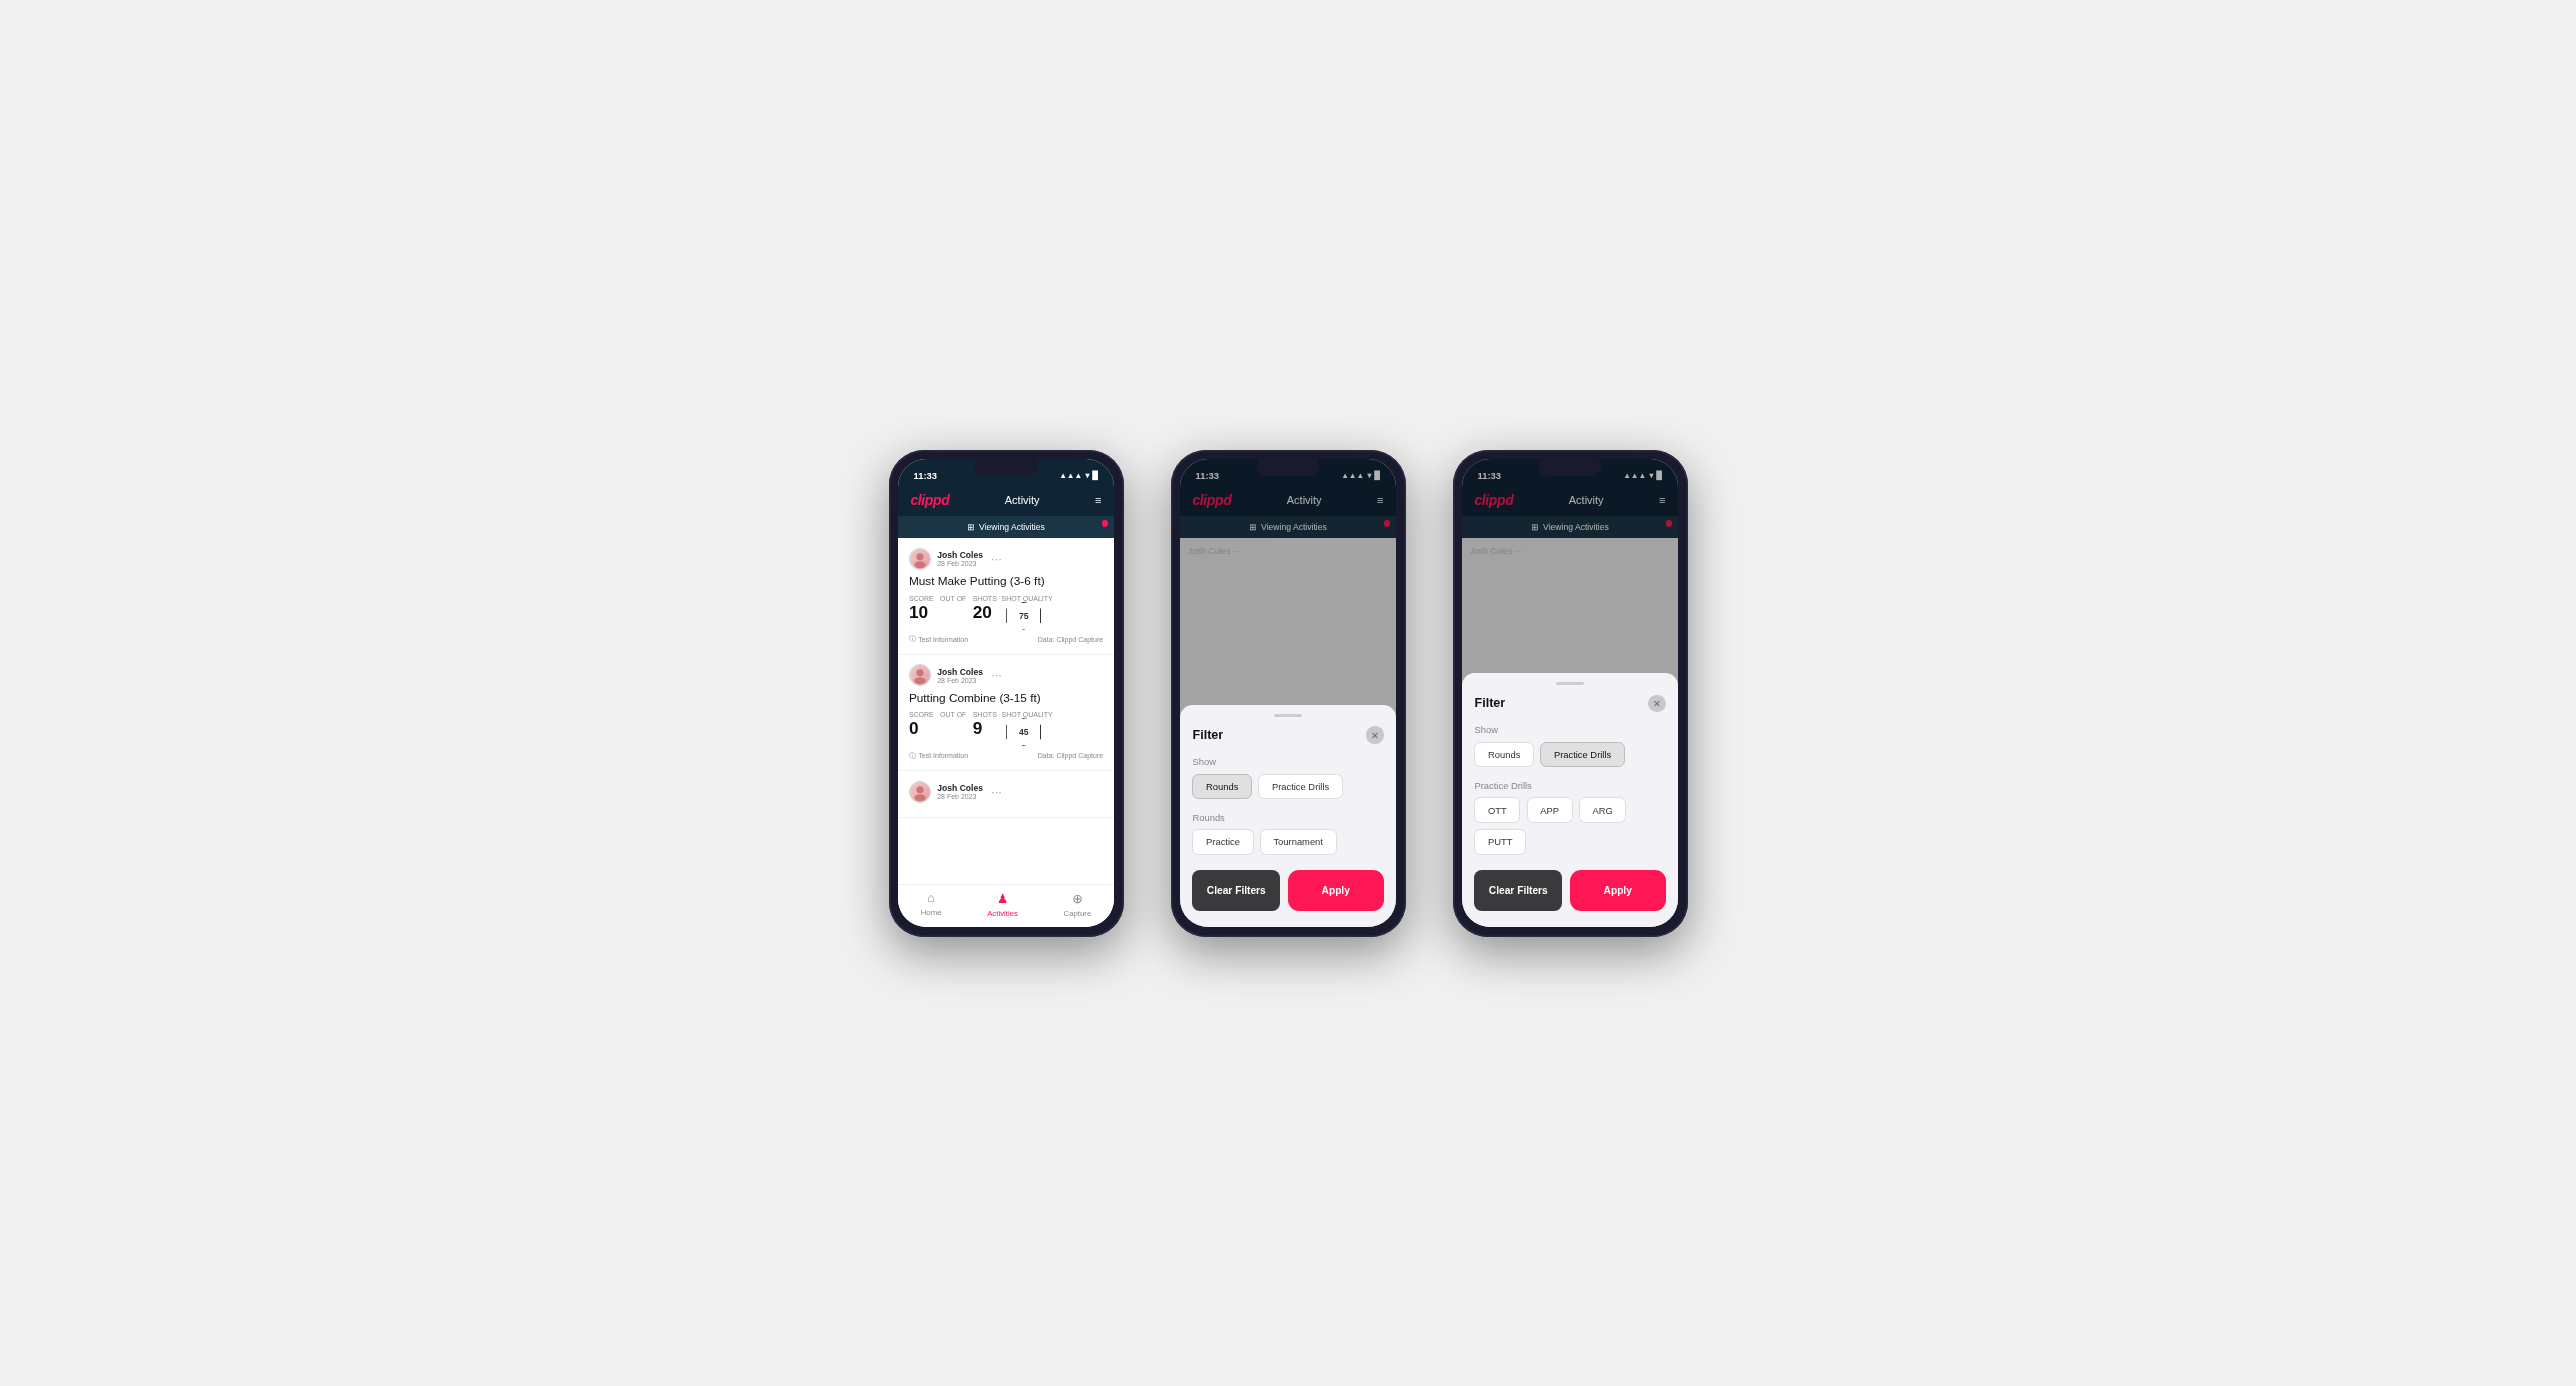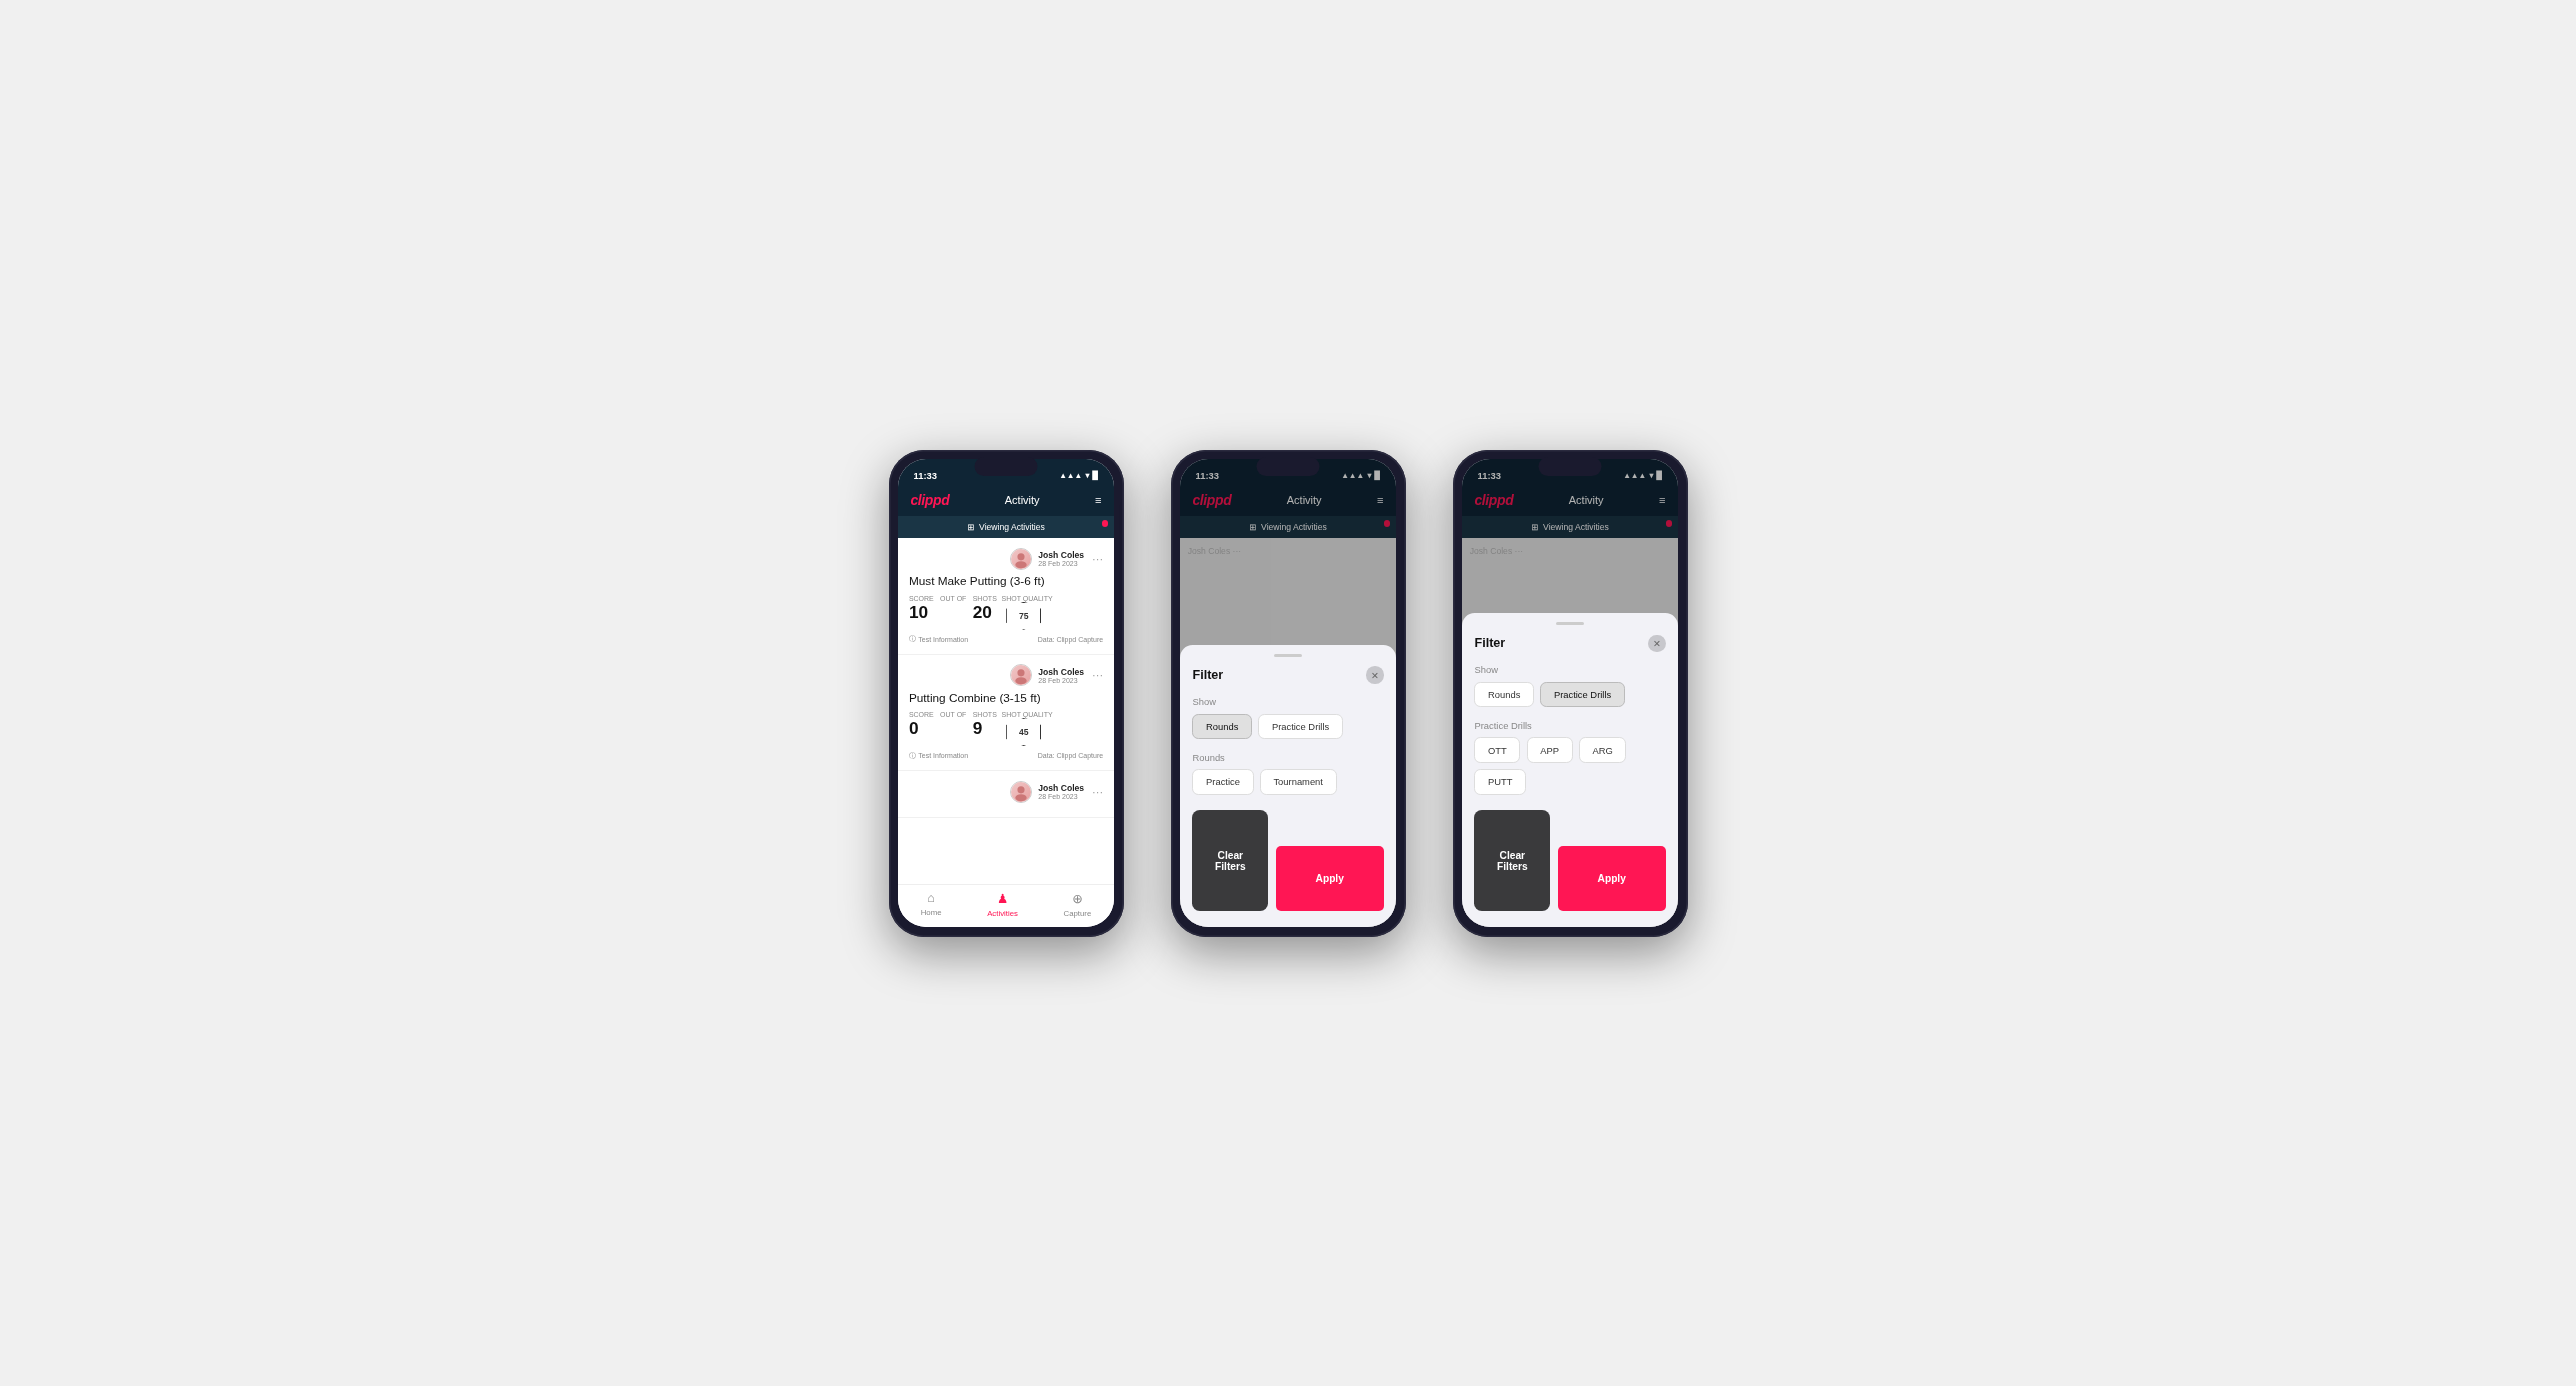--- a/index.html
+++ b/index.html
@@ -121,21 +121,21 @@
     }
     
     .activity-card {
       padding: 9.4px 11px;
       border-bottom: 0.8px solid #f0f0f0;
       background: #fff;
     }
     .card-header {
       display: flex;
       align-items: center;
-      justify-content: flex-end;
+      justify-content: flex-start;
       margin-bottom: 4.7px;
       gap: 8px;
     }
     .user-info {
       display: flex;
       align-items: center;
       gap: 6.3px;
     }
     .avatar {
       width: 22px;
@@ -293,29 +293,28 @@
       background: #3a3a3c;
       color: #fff;
       border: none;
       border-radius: 7.8px;
       font-size: 10.2px;
       font-weight: 600;
       cursor: pointer;
     }
     .btn-apply {
       flex: 1;
-      padding: 27px;
+      padding: 15px;
       background: #ff1654;
       color: #fff;
       border: none;
-      border-radius: 5px;
+      border-radius: 11px;
       font-size: 10.2px;
       font-weight: 600;
       cursor: pointer;
-      margin-top: 36px;
     }
   </style>
 </head>
 <body>
 
 <div class="phones-container">
 
   <div class="phone">
     <div class="dynamic-island"></div>
     <div class="phone-screen">

